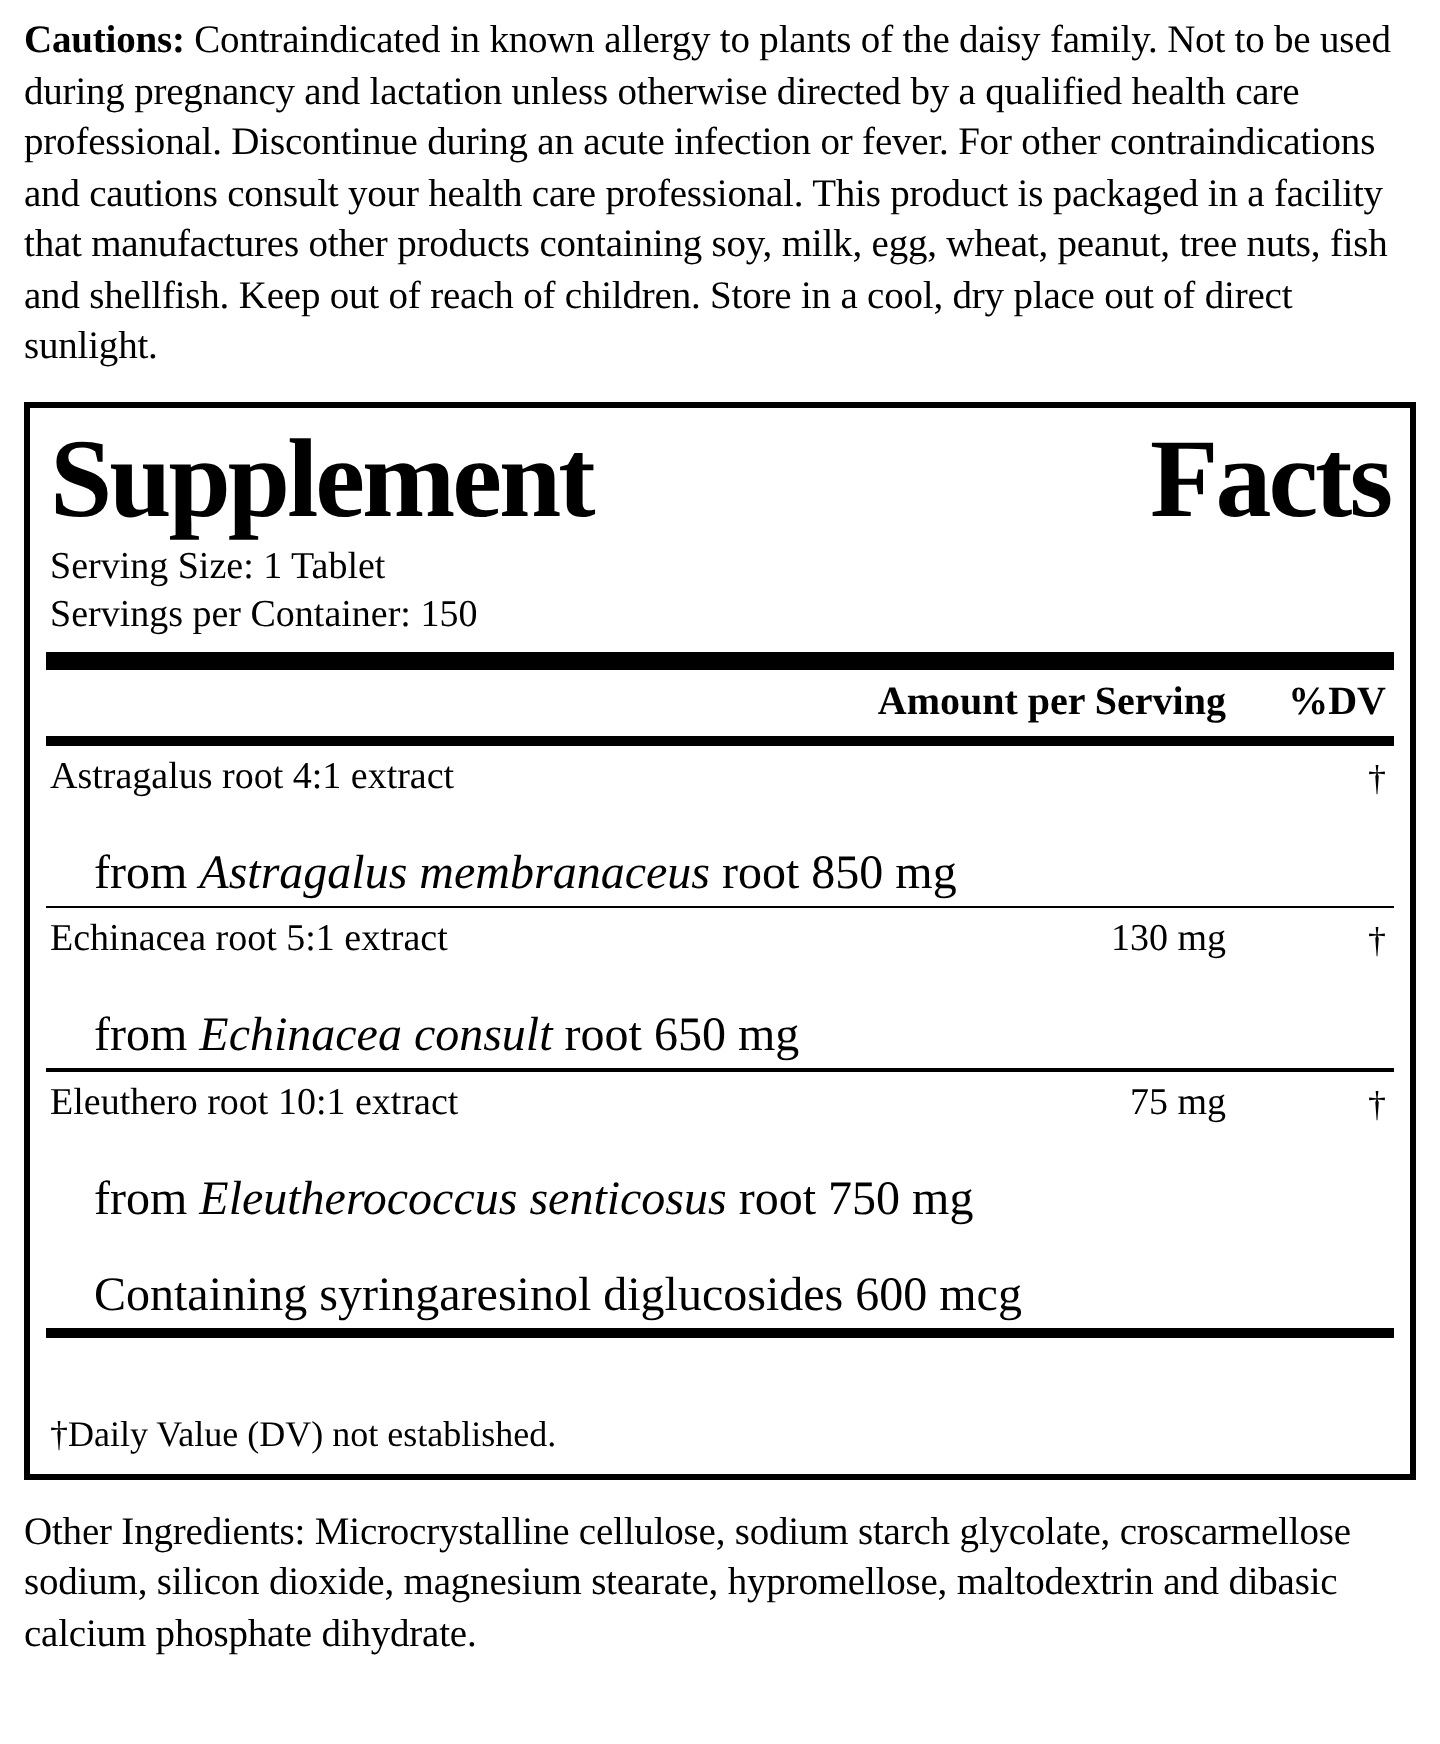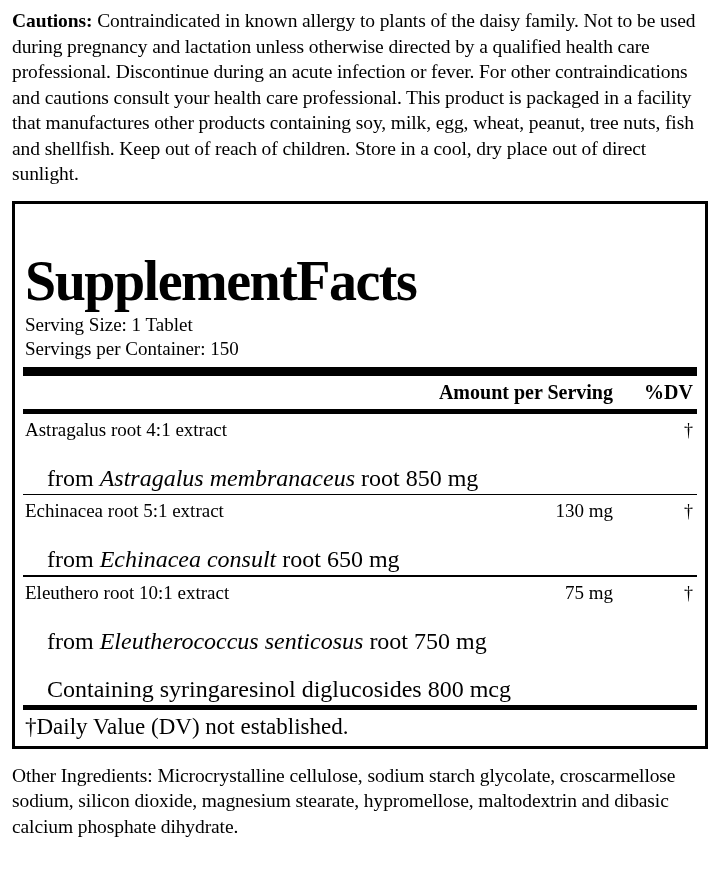--- a/index.html
+++ b/index.html
@@ -36,27 +36,27 @@
 
   
   .sf-panel {
     border: 3px solid #000;
     box-sizing: border-box;
     padding: 6px 8px 6px 8px;
     margin: 0 0 0 0;
   }
   .sf-title {
     display: flex;
+    justify-content: space-between;
     align-items: baseline;
     font-size: 56px;
     font-weight: bold;
     line-height: 60px;
     letter-spacing: -1.5px;
     padding: 0 2px 2px 2px;
-    margin-top: 41px;
   }
   .sf-serving {
     font-size: 19px;
     line-height: 24px;
     padding-left: 2px;
   }
   .rule-thick {
     height: 9px;
     background: #000;
     margin: 6px 0 0 0;
@@ -114,23 +114,24 @@
   }
   .subline {
     font-size: 24px;
     line-height: 24px;
     padding-left: 22px;
     margin-top: 24px;
   }
   .subline em { font-style: italic; }
 
   .footnote {
-    font-size: 23px;
+    font-size: 18px;
     line-height: 23px;
     padding: 5px 2px 2px 2px;
+    margin-top: 32px;
   }
 
   
   .other-ing {
     font-size: 19.5px;
     line-height: 25.5px;
     letter-spacing: -0.1px;
     margin: 14px 0 0 0;
   }
 
@@ -190,21 +191,21 @@
 
     <div class="rule-thin"></div>
 
     <div class="nutrient-row">
       <div class="nutrient-line">
         <div class="n-name">Eleuthero root 10:1 extract</div>
         <div class="n-amt">75 mg</div>
         <div class="n-dv">†</div>
       </div>
       <div class="subline"><span>from </span><em>Eleutherococcus senticosus</em><span> root 750 mg</span></div>
-      <div class="subline"><span>Containing syringaresinol diglucosides 800 mcg</span></div>
+      <div class="subline"><span>Containing syringaresinol diglucosides 600 mcg</span></div>
     </div>
 
     <div class="rule-med"></div>
 
     <div class="footnote">†Daily Value (DV) not established.</div>
 
   </div>
 
   <p class="other-ing">Other Ingredients: Microcrystalline cellulose, sodium starch glycolate, croscarmellose sodium, silicon dioxide, magnesium stearate, hypromellose, maltodextrin and dibasic calcium phosphate dihydrate.</p>
 

